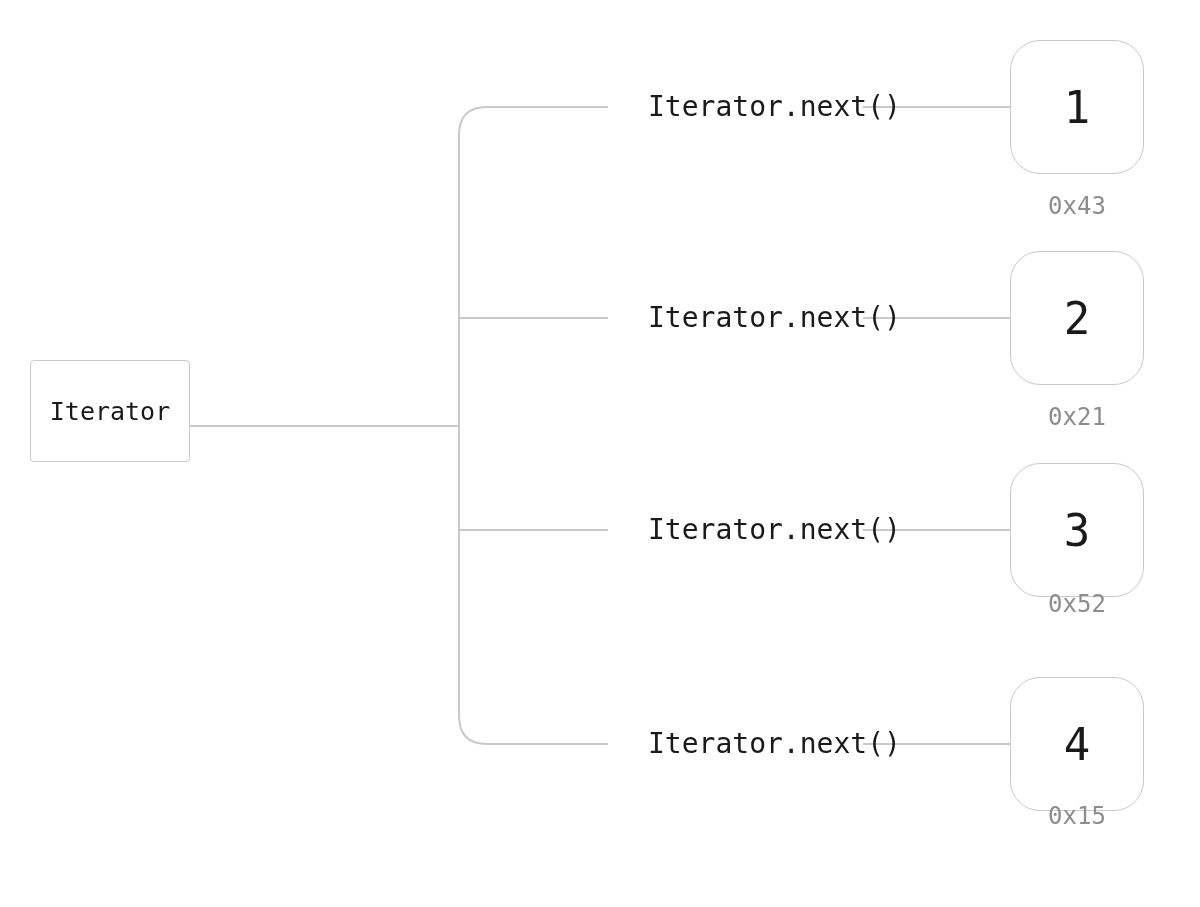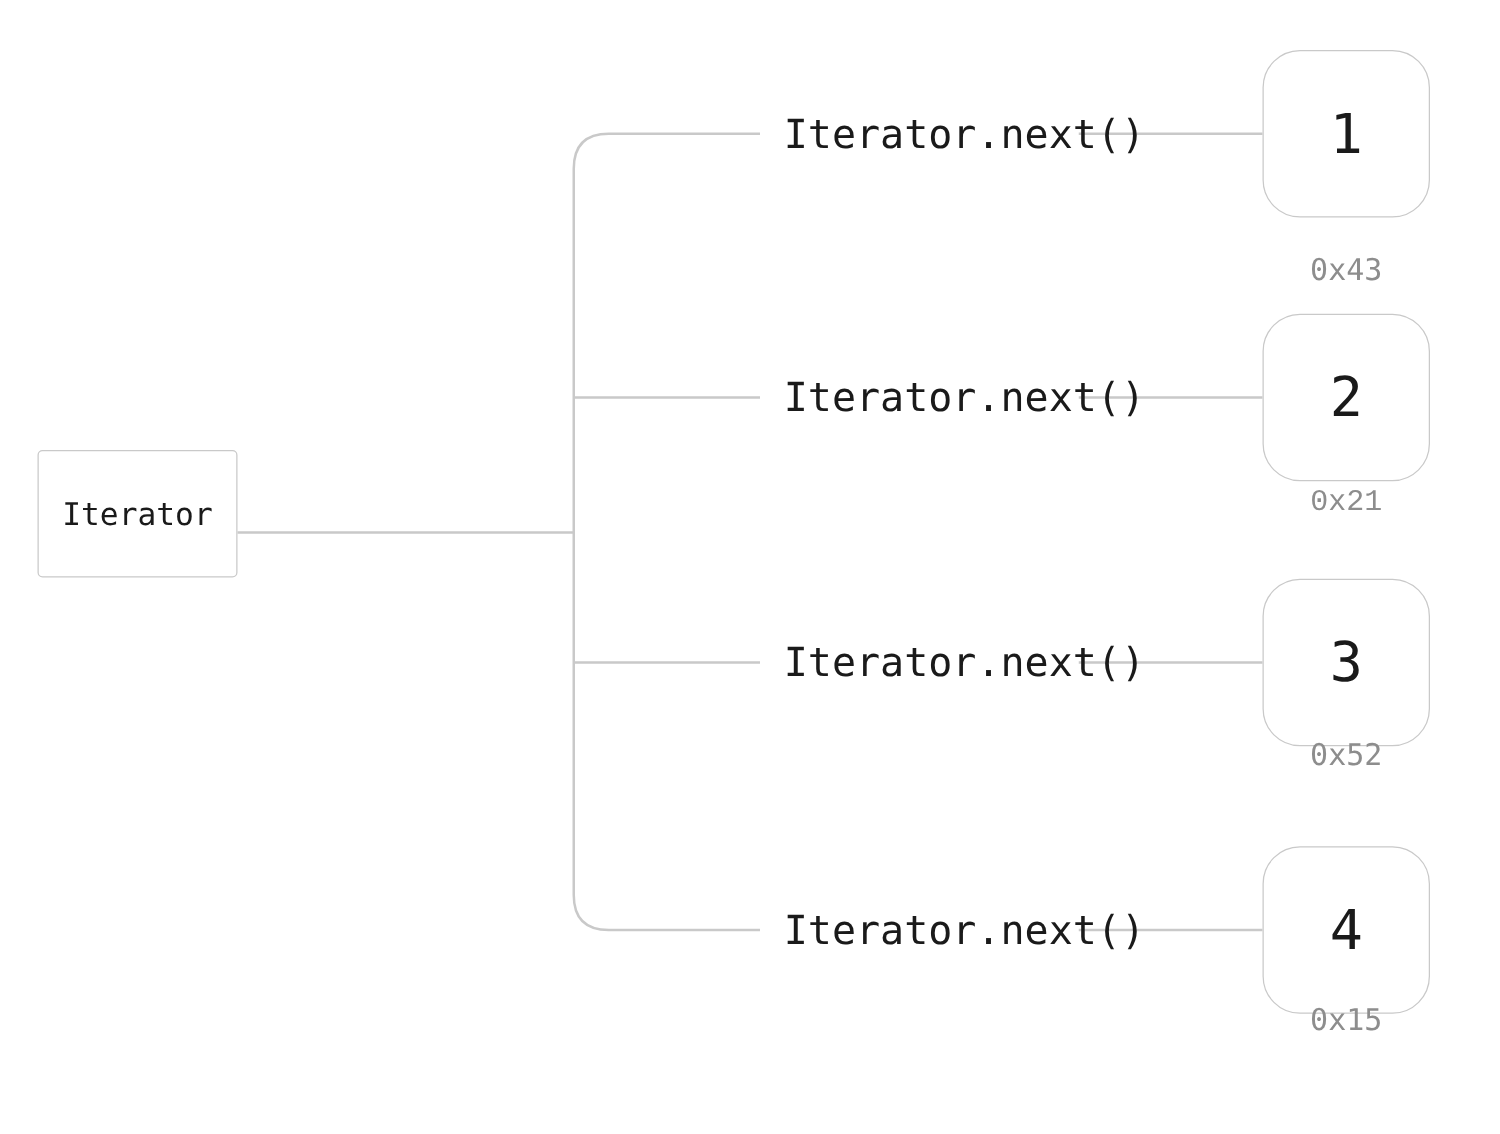--- a/index.html
+++ b/index.html
@@ -32,23 +32,23 @@
   }
   .item-node {
     left: 1010px;
     width: 134px; height: 134px;
     border-radius: 30px;
     font-size: 44px;
     color: var(--text, #1a1a1a);
   }
   .call-label {
     position: absolute;
-    left: 627px;
+    left: 648px;
     transform: translateY(-50%);
-    font-size: 32px;
+    font-size: 28px;
     line-height: 1;
     color: var(--text, #1a1a1a);
     white-space: nowrap;
   }
   .address {
     position: absolute;
     left: 1010px;
     width: 134px;
     text-align: center;
     font-size: 24px;
@@ -60,22 +60,22 @@
   .call-label.b0 { top: 107px; }
   .call-label.b1 { top: 318px; }
   .call-label.b2 { top: 530px; }
   .call-label.b3 { top: 744px; }
 
   .item-node.b0 { top: 40px; }
   .item-node.b1 { top: 251px; }
   .item-node.b2 { top: 463px; }
   .item-node.b3 { top: 677px; }
 
-  .address.b0 { top: 192px; margin-top: 10px; }
-  .address.b1 { top: 389px; font-family: Liberation Mono, monospace; }
+  .address.b0 { top: 192px; }
+  .address.b1 { top: 403px; }
   .address.b2 { top: 590px; }
   .address.b3 { top: 802px; }
 </style>
 </head>
 <body>
 
 <div class="stage">
 
   <svg class="connectors" viewBox="0 0 1200 907" width="1200" height="907" aria-hidden="true">
     <path d="M190 426 H459"></path>

